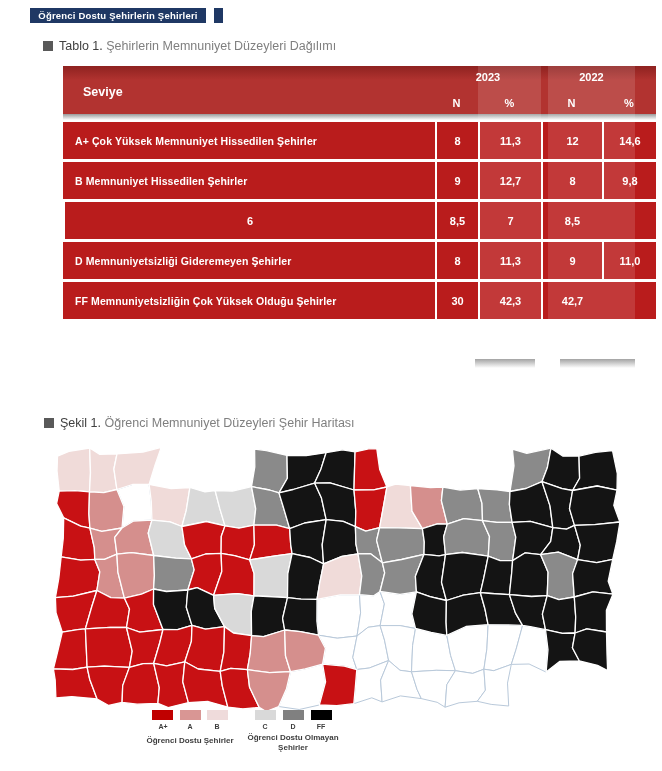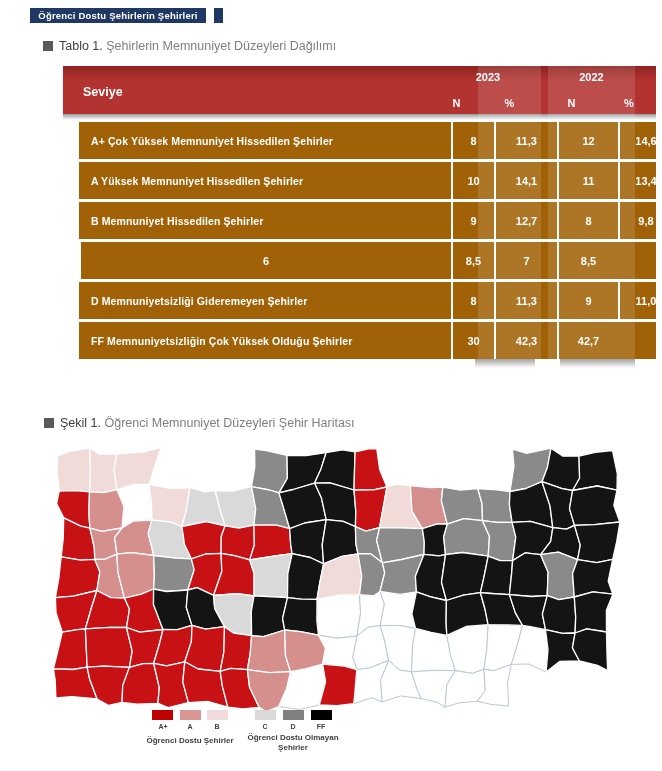--- a/index.html
+++ b/index.html
@@ -33,21 +33,21 @@
   .sub { position:absolute; bottom:5px; text-align:center; font-size:11px; font-weight:bold; }
   .sub-n1 { left:372px; width:43px; }
   .sub-p1 { left:415px; width:63px; }
   .sub-n2 { left:478px; width:61px; }
   .sub-p2 { left:539px; width:54px; }
   .head-shadow { position:absolute; left:0; top:48px; width:593px; height:6px;
     background:linear-gradient(180deg, rgba(70,70,70,.55), rgba(255,255,255,0)); }
 
   .tbl-body { position:absolute; left:0; top:56px; width:593px; }
   .trow { display:grid; grid-template-columns:372px 43px 63px 61px 54px;
-    height:37px; margin-bottom:3px; background:#a16207; color:#fff;margin-left:16px; }
+    height:37px; margin-bottom:3px; background:#b91c1c; color:#fff; }
   .trow .lbl { display:flex; align-items:center; padding-left:12px;
     font-size:10.5px; font-weight:bold; letter-spacing:.1px; }
   .trow .num { display:flex; align-items:center; justify-content:center;
     font-size:11px; font-weight:bold; border-left:2px solid #fff; }
 
   .stripe { position:absolute; top:0; height:293px; background:rgba(255,255,255,.13); pointer-events:none; }
   .stripe-1 { left:415px; width:63px; }
   .stripe-2 { left:485px; width:87px; }
   .tail { position:absolute; top:293px; height:9px; pointer-events:none;
     background:linear-gradient(180deg, #a3a3a3, rgba(255,255,255,0)); }
@@ -91,27 +91,20 @@
     </div>
     <div class="head-shadow"></div>
 
     <div class="tbl-body">
       <div class="trow">
         <div class="lbl">A+ Çok Yüksek Memnuniyet Hissedilen Şehirler</div>
         <div class="num">8</div>
         <div class="num">11,3</div>
         <div class="num">12</div>
         <div class="num">14,6</div>
-      </div>
-      <div class="trow">
-        <div class="lbl">A Yüksek Memnuniyet Hissedilen Şehirler</div>
-        <div class="num">10</div>
-        <div class="num">14,1</div>
-        <div class="num">11</div>
-        <div class="num">13,4</div>
       </div>
       <div class="trow">
         <div class="lbl">B Memnuniyet Hissedilen Şehirler</div>
         <div class="num">9</div>
         <div class="num">12,7</div>
         <div class="num">8</div>
         <div class="num">9,8</div>
       </div>
       <div class="trow">
         <div class="num">6</div>

